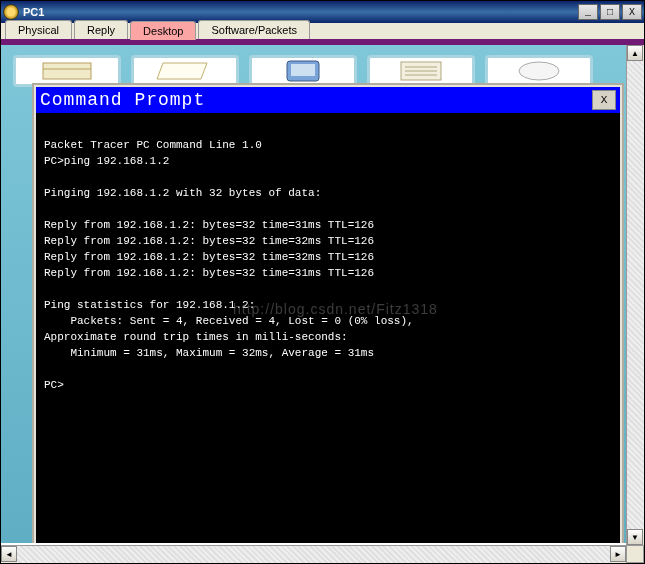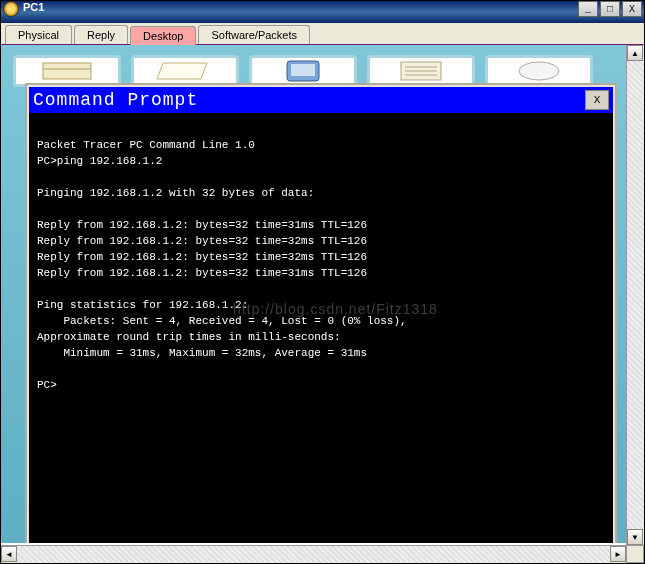--- a/index.html
+++ b/index.html
@@ -1,34 +1,34 @@
 <!DOCTYPE html>
 <html><head>
 <meta charset="utf-8">
 <style>
   * { box-sizing: border-box; margin: 0; padding: 0; }
   body { font-family: Tahoma, sans-serif; font-size: 11px; background: #fff; width: 645px; height: 564px; overflow: hidden; border: 1px solid #000; position: relative; }
   
-  .titlebar { height: 22px; background: linear-gradient(to bottom, #0a246a 0%, #3a6ea5 50%, #0a246a 100%); display: flex; padding: 0 2px; color: #fff; }
+  .titlebar { height: 22px; background: linear-gradient(to bottom, #0a246a 0%, #3a6ea5 50%, #0a246a 100%); display: flex; align-items: center; padding: 0 2px; color: #fff; }
   .titlebar .ico { width: 16px; height: 16px; background: radial-gradient(circle, #ffd86b 40%, #b58a0e 70%); border-radius: 50%; margin-right: 4px; border: 1px solid #333; }
   .titlebar .ttl { font-weight: bold; flex: 1; }
   .winbtns { display: flex; gap: 2px; }
   .winbtn { width: 20px; height: 16px; background: linear-gradient(#e8e8e8,#c8c8c8); border: 1px solid #666; display: flex; align-items: center; justify-content: center; font-family: 'Courier New', monospace; font-size: 10px; color: #000; }
   
-  .tabs { height: 22px; display: flex; align-items: end; padding: 2px 4px 0; border-bottom: 1px solid #701a75; background: #ece9d8; }
+  .tabs { height: 22px; display: flex; align-items: end; padding: 2px 4px 0; border-bottom: 6px solid #701a75; background: #ece9d8; }
   .tab { padding: 3px 12px; background: #ece9d8; border: 1px solid #999; border-bottom: none; margin-right: 2px; font-size: 11px; border-radius: 3px 3px 0 0; }
   .tab.active { background: #fca5a5; position: relative; top: 1px; }
   
   .desktop-bg { position: relative; height: 498px; background: linear-gradient(to bottom, #7fc7d9, #5faec4); padding: 8px; overflow: hidden; }
   
   .iconrow { display: flex; gap: 10px; padding: 2px 4px 6px; }
   .dicon { width: 108px; height: 32px; background: #fff; border: 3px solid #a7d4df; border-radius: 4px; display:flex; align-items:center; justify-content:center; overflow:hidden; }
   .dicon svg { width: 60px; height: 24px; }
   
-  .cmdwin { position: absolute; left: 24px; top: 38px; width: 592px; background: #e7e3d8; border: 2px solid #b0aca0; padding: 2px; }
+  .cmdwin { position: absolute; left: 31px; top: 38px; width: 592px; background: #e7e3d8; border: 2px solid #b0aca0; padding: 2px; }
   .cmdhead { height: 26px; background: #0000ff; display: flex; align-items: center; padding: 0 4px; }
   .cmdtitle { color: #fff; font-family: 'Courier New', monospace; font-size: 18px; flex: 1; letter-spacing: 1px; }
   .cmdclose { width: 24px; height: 20px; background: #d6d2c6; border: 1px solid #888; display:flex; align-items:center; justify-content:center; font-family: 'Courier New', monospace; }
   .term { background: #000; color: #fff; font-family: 'Courier New', monospace; font-size: 11px; line-height: 16px; padding: 8px; white-space: pre; min-height: 440px; }
   
   .watermark { position: absolute; color: rgba(120,120,120,0.5); font-size: 14px; font-family: sans-serif; top: 256px; left: 232px; pointer-events:none; letter-spacing:1px; }
   
   .scrollbar-h { position: absolute; bottom: 0; left: 0; right: 18px; height: 18px; background: #ece9d8; border-top: 1px solid #999; display:flex; }
   .scrollbar-v { position: absolute; right: 0; top: 44px; bottom: 18px; width: 18px; background: #ece9d8; border-left: 1px solid #999; display:flex; flex-direction:column; }
   .sbtn { width: 16px; height: 16px; background: linear-gradient(#fefefe,#d8d4c8); border: 1px solid #888; display:flex;align-items:center;justify-content:center; font-size:8px; }

